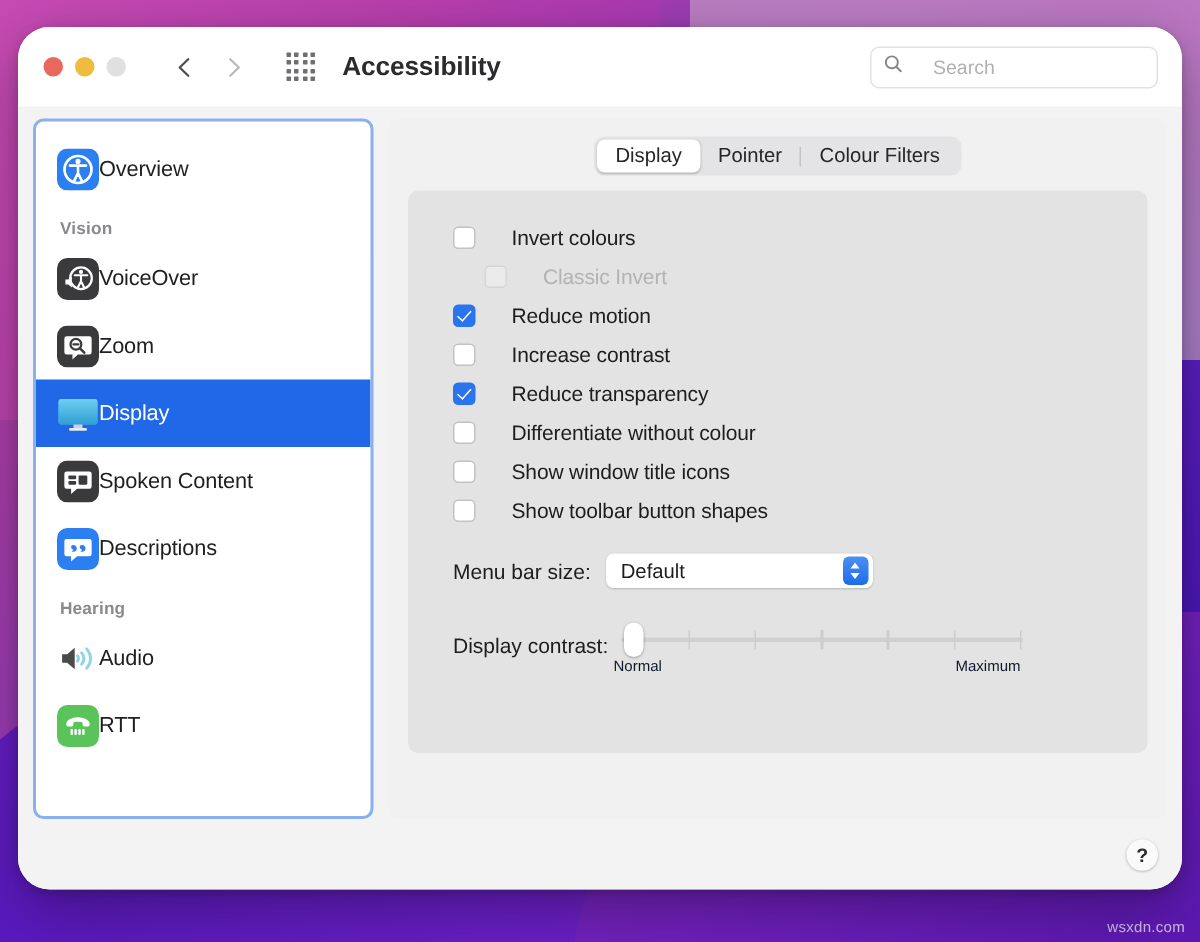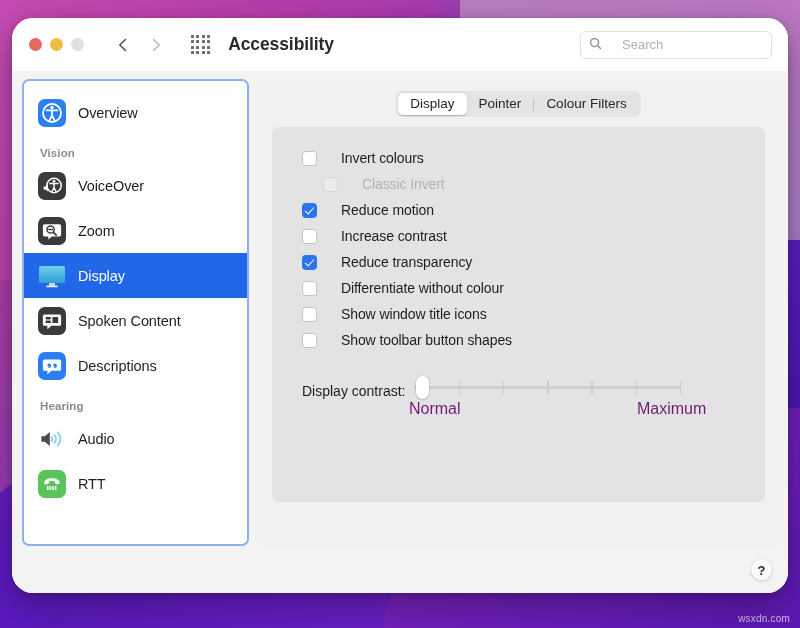--- a/index.html
+++ b/index.html
@@ -116,21 +116,20 @@
     background:#ffffff;
     border: 2.5px solid #8ab0f0;
     border-radius: 7px;
     overflow:hidden;
     position:relative;
   }
   .sb-scroll { padding: 9px 0 0 0; height:100%; }
 
   .sb-item {
     display:flex; align-items:center;
-    gap: 12px;
     padding: 5px 26px 5px 14px;
     height: 45px;
   }
   .sb-item.selected { background:#2068e8; }
   .sb-item.selected .sb-label { color:#fff; }
   .sb-label { font-size:14.5px; color:#1f1f21; letter-spacing:-0.1px; white-space:nowrap; }
 
   .sb-group {
     font-size:11.5px; font-weight:700; color:#8a8a8e;
     padding: 12px 0 4px 16px;
@@ -233,21 +232,21 @@
   }
   .thumb {
     position:absolute; left: 2px; top: 1px;
     width: 13px; height: 23px; border-radius: 7px;
     background:#fff; box-shadow: 0 0.5px 2px rgba(0,0,0,.35);
   }
   .slider-legend {
     position:relative; height:16px; margin-top:1px;
     padding-left: 10px;
   }
-  .slider-legend span { position:absolute; font-size:16px; color:#701a75; }
+  .slider-legend span { position:absolute; font-size:10px; color:#0f172a; }
   .lg-normal { left: 117px; }
   .lg-max { left: 345px; }
 
   
   .bottombar {
     flex:0 0 auto;
     height: 47px;
     background:#f3f3f3;
     display:flex; align-items:center;
     padding: 0 16px 0 17px;
@@ -492,20 +491,30 @@
         <div class="cb-row">
           <span class="cbox"></span>
           <span class="cb-label">Show window title icons</span>
         </div>
 
         <div class="cb-row">
           <span class="cbox"></span>
           <span class="cb-label">Show toolbar button shapes</span>
         </div>
 
+        <div class="popup-row">
+          <span class="lbl">Menu bar size:</span>
+          <div class="popup">
+            <span class="val">Default</span>
+            <span class="stepper">
+              <i class="up"></i>
+                <i class="dn"></i>
+            </span>
+          </div>
+        </div>
 
         <div class="slider-row">
           <span class="lbl">Display contrast:</span>
           <div class="slider-wrap">
             <div class="track"></div>
             <div class="ticks">
               <i style="left:16.5%"></i>
                 <i style="left:33%"></i>
                 <i style="left:49.5%"></i>
               <i style="left:66%"></i>

